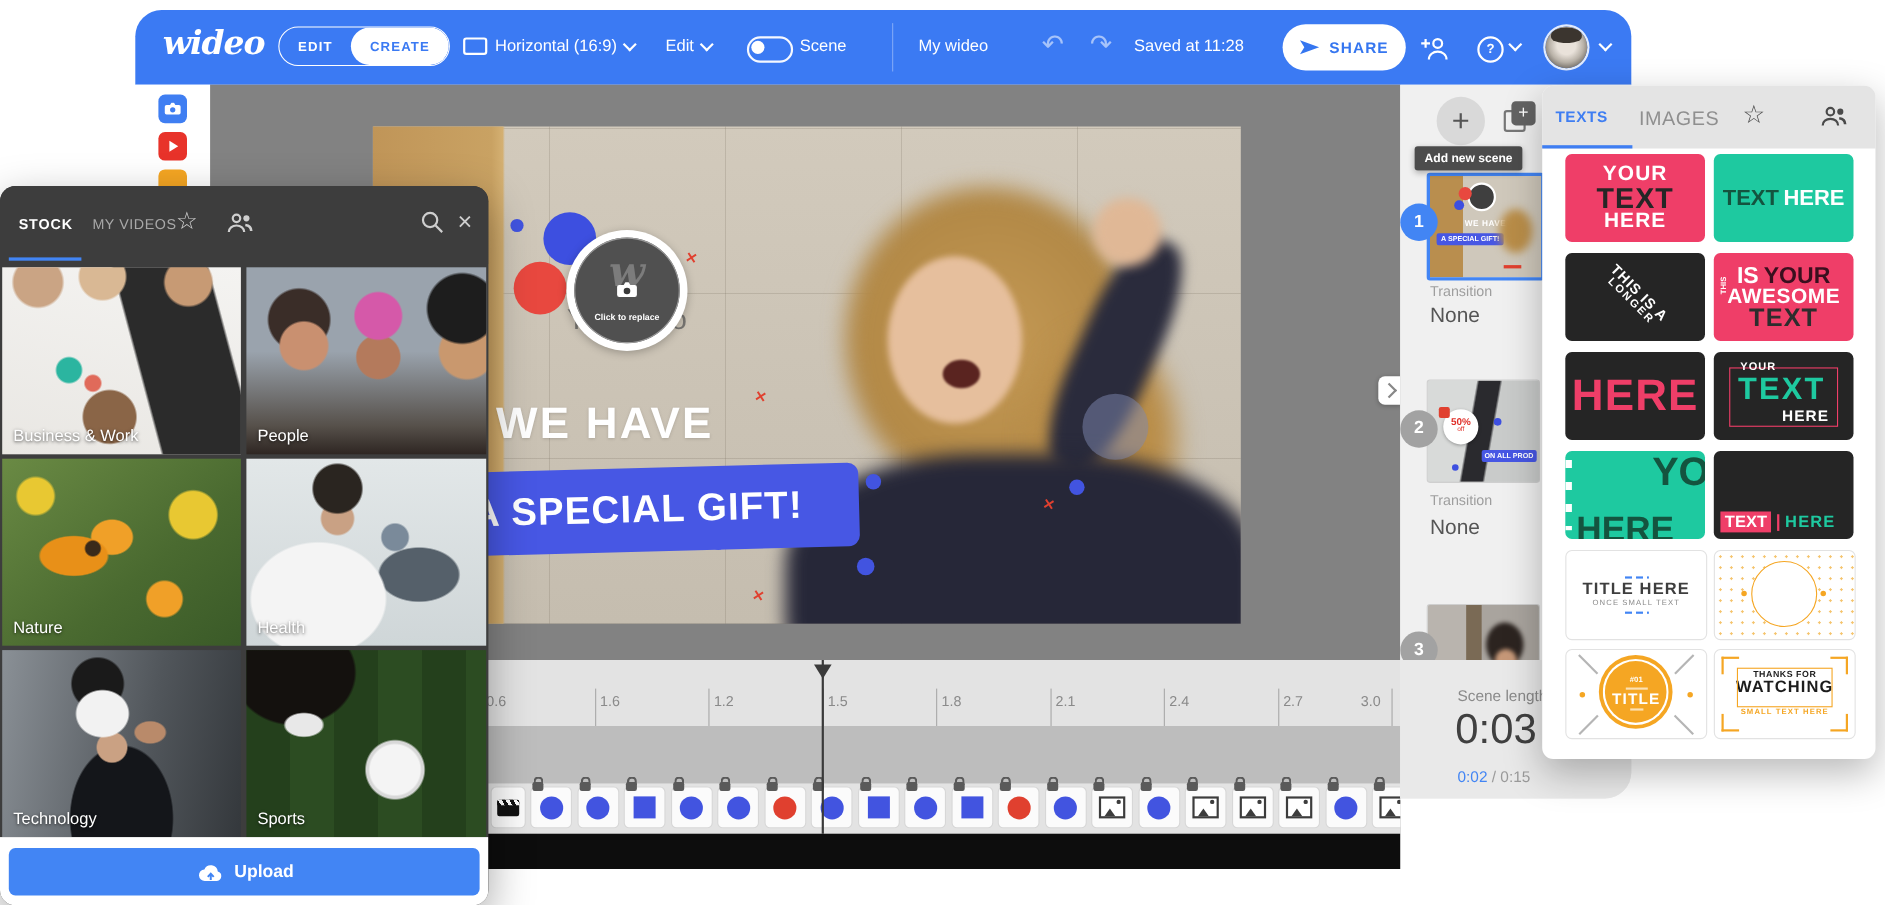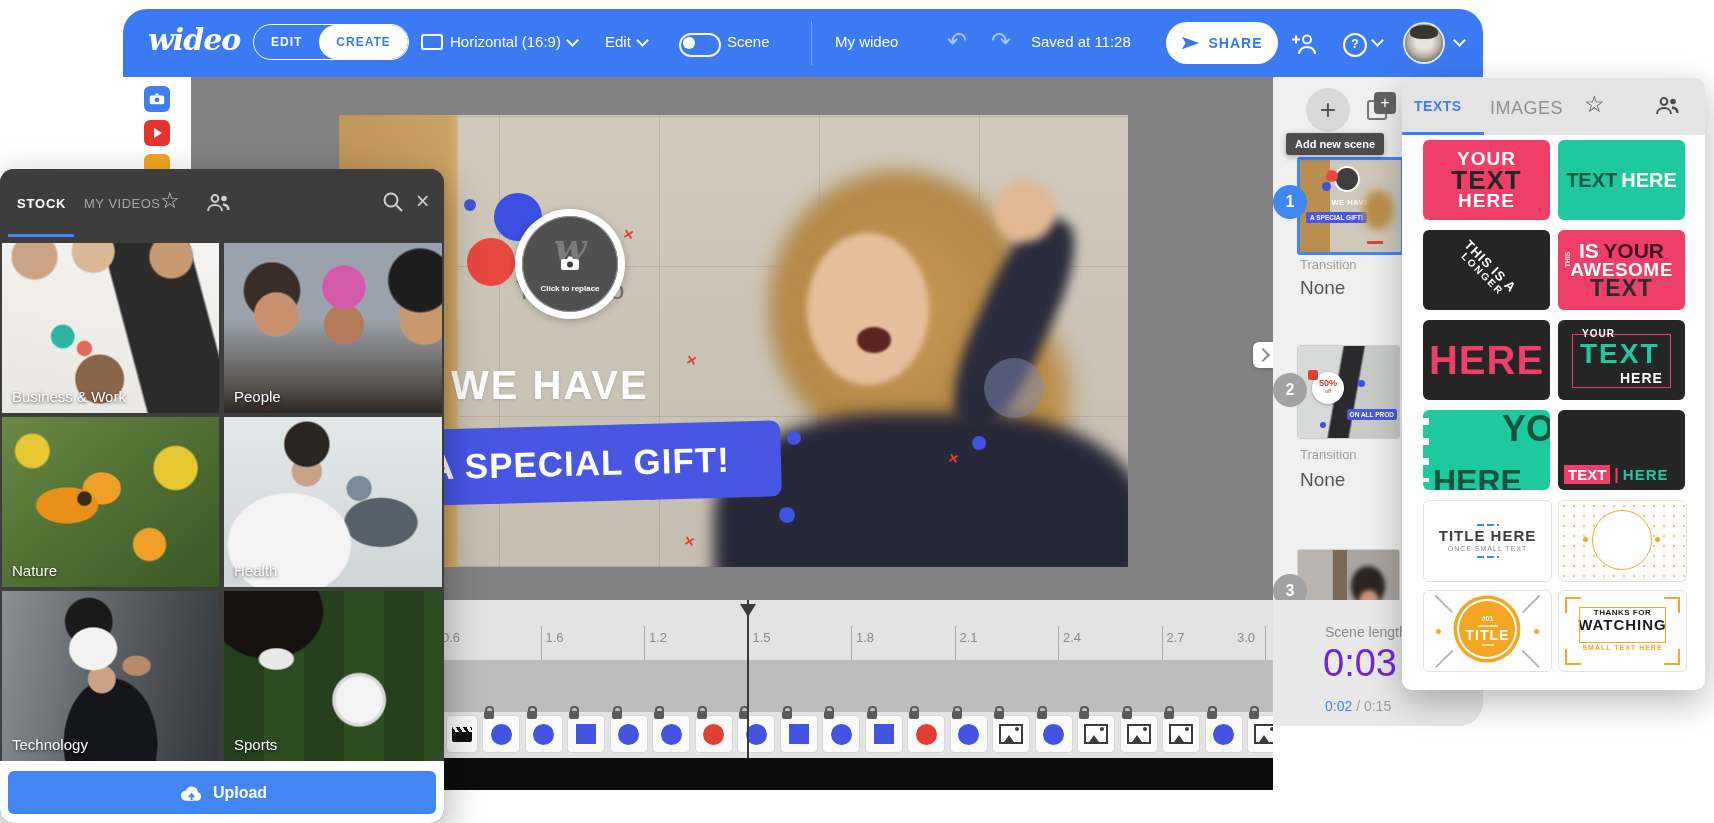--- a/index.html
+++ b/index.html
@@ -360,21 +360,21 @@
     <div class="transval" style="top:392px">None</div>
 
     <div class="thumb" style="top:472px;border:1px solid #cfcfcf;background:linear-gradient(90deg,#b9b4ae 0 34%,#7a6a55 35% 48%,#a9a49e 49%),linear-gradient(#b5b0aa,#8a8580)">
       <div style="position:absolute;right:14px;top:16px;width:34px;height:40px;border-radius:50%;background:#2c2420;filter:blur(2px)"></div>
       <div style="position:absolute;right:20px;top:40px;width:20px;height:22px;border-radius:50%;background:#c69878;filter:blur(2px)"></div>
     </div>
     <div class="badge" style="top:497px;background:#a2a2a2">3</div>
 
     <div class="sc-footer">
       <div style="position:absolute;left:52px;top:24px;font-size:14px;color:#8a8a8a;white-space:nowrap">Scene length</div>
-      <div style="position:absolute;left:50px;top:42px;font-size:38px;color:#6d28d9">0:03</div>
+      <div style="position:absolute;left:50px;top:42px;font-size:38px;color:#404040">0:03</div>
       <div style="position:absolute;left:52px;top:98px;font-size:14px;white-space:nowrap">
         <span style="color:#4285f4">0:02</span>
         <span style="color:#9a9a9a"> <span>/</span> </span>
         <span style="color:#9a9a9a">0:15</span>
       </div>
     </div>
   </div>
 
   <div class="card">
     <div class="card-hd">

